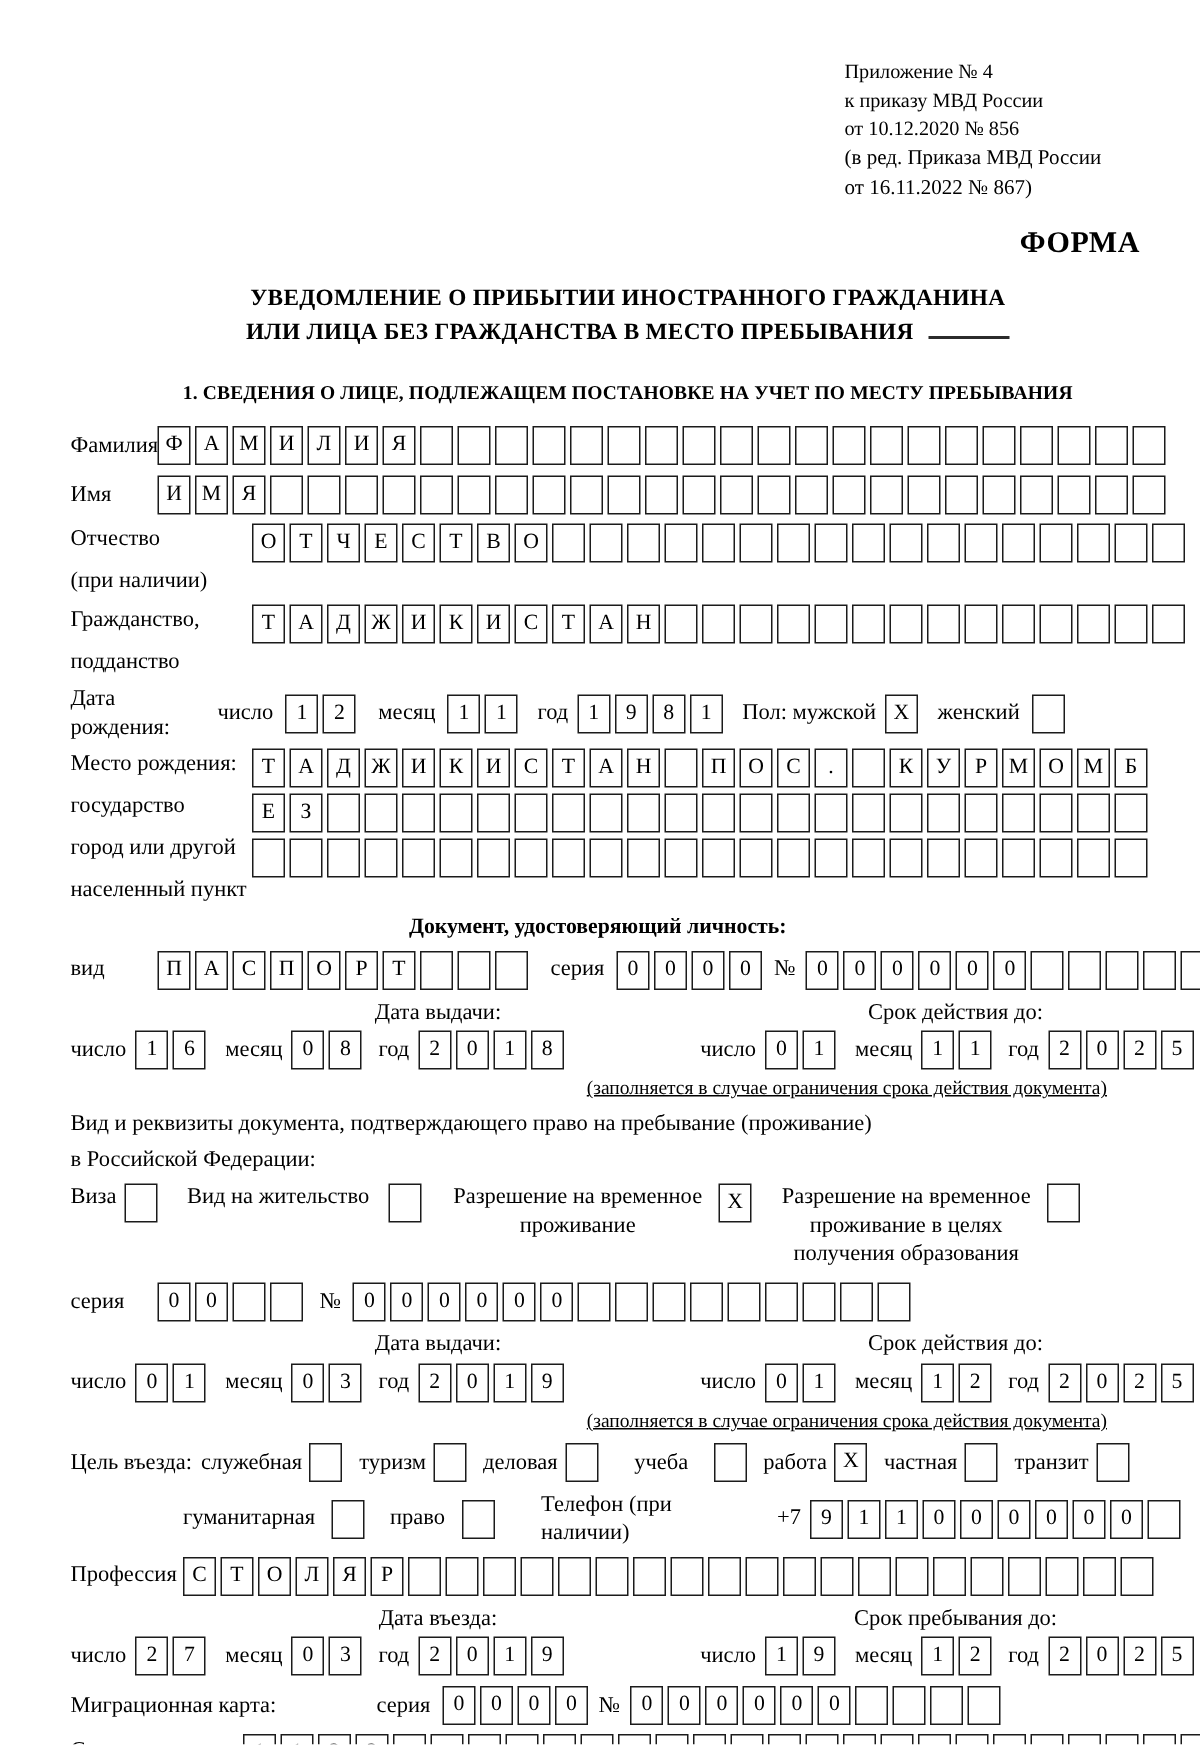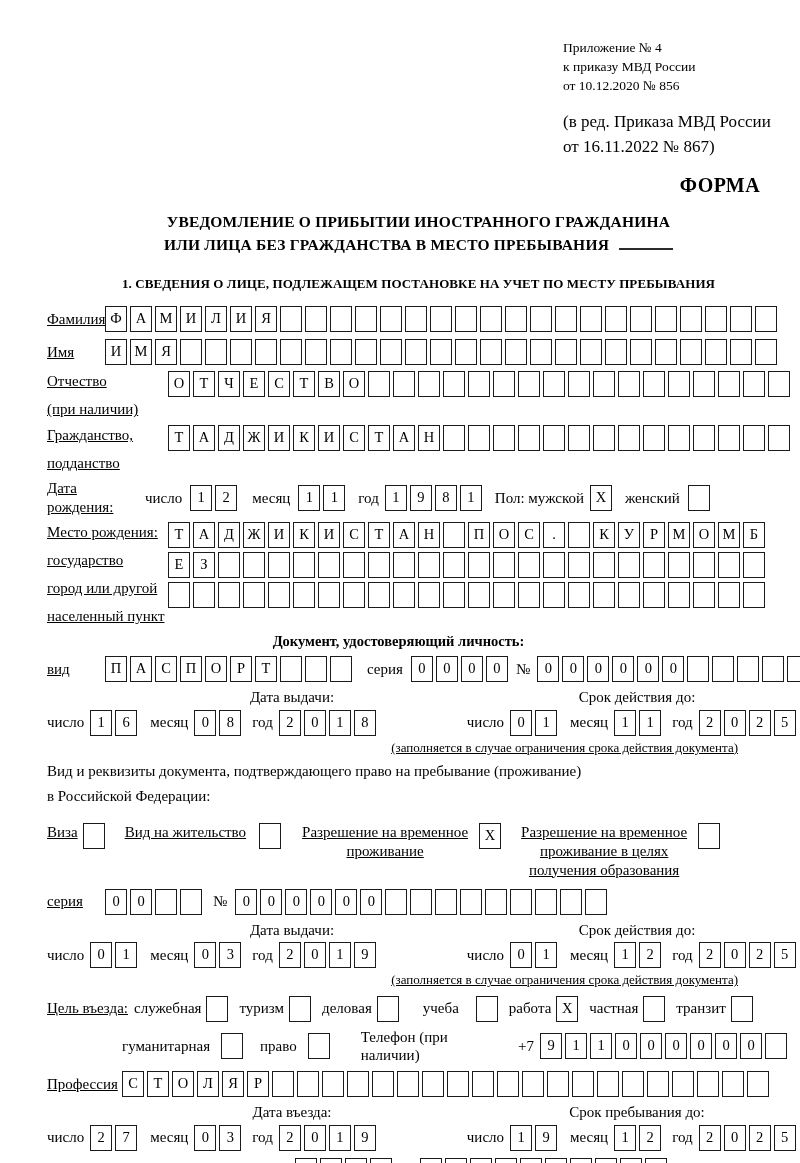--- a/index.html
+++ b/index.html
@@ -4,51 +4,51 @@
 <style>
   html,body{margin:0;padding:0;background:#fff;}
   .page{
     width:800px;height:1163px;box-sizing:border-box;
     padding:38px 10px 16px 47px;position:relative;overflow:hidden;
     background:#ffffff;color:#000;
     font-family:"Liberation Serif","DejaVu Serif",serif;
     font-size:15px;line-height:1.25;
   }
   .hdr{margin-left:516px;font-size:13.5px;line-height:1.42;}
-  .hdr .ed{margin-top:15px;font-size:17px;}
+  .hdr .ed{margin-top:1px;font-size:14px;}
   .forma{text-align:right;padding-right:30px;font-weight:bold;font-size:20px;margin-top:14px;letter-spacing:.4px;}
   .title{text-align:center;font-weight:bold;font-size:15.5px;margin-top:12px;line-height:1.5;letter-spacing:.2px;}
   .blank-line{display:inline-block;width:54px;border-bottom:2px solid #2b2b2b;height:.9em;margin-left:10px;}
   .sec-heading{text-align:center;font-weight:bold;font-size:13px;margin-top:20px;margin-bottom:13px;letter-spacing:.1px;}
   .cell{
     display:inline-block;width:22px;height:26px;line-height:23px;box-sizing:border-box;
     border:1.6px solid #1b1b1b;margin-right:3px;text-align:center;
     font-size:14.5px;vertical-align:middle;background:#fff;
   }
   .cells{white-space:nowrap;display:inline-block;}
   .frow{display:flex;align-items:center;margin-bottom:5px;min-height:28px;}
   .frow-top{display:flex;align-items:flex-start;margin-bottom:5px;}
-  .lab{flex-shrink:0;text-decoration:underline;}
+  .lab{flex-shrink:0;}
   .w58{width:58px;}
   .w75{width:75px;}
   .w121{width:121px;line-height:21px;}
   .w95{width:95px;line-height:22px;}
   .w168{width:168px;}
   .cellrow{margin-bottom:4px;white-space:nowrap;}
   .mid-head{text-align:center;font-weight:bold;font-size:14.5px;margin:4px 40px 5px 0;}
   .dh{display:flex;font-size:15px;margin-bottom:2px;}
   .dh .a{margin-left:160px;width:170px;text-align:center;}
   .dh .b{margin-left:155px;width:210px;text-align:center;}
   .dgroup{white-space:nowrap;display:flex;align-items:center;}
   .dgroup .dl{margin-right:6px;}
   .dgroup .ml{margin:0 6px 0 10px;}
   .dgroup .yl{margin:0 6px 0 8px;}
   .note-r{text-align:right;padding-right:52px;font-size:13px;margin-top:-2px;margin-bottom:6px;text-decoration:underline;}
   .plain{margin-bottom:6px;}
-  .opts{margin-top:17px;margin-bottom:4px;text-decoration:underline;}
+  .opts{margin-top:6px;margin-bottom:4px;}
   .opt{display:flex;align-items:flex-start;}
   .opt .ol{display:inline-block;}
   .opt .ol.center{text-align:center;line-height:19px;}
   .pair{display:flex;align-items:center;white-space:nowrap;}
   .pair .pl{margin-right:5px;}
 </style>
 </head>
 <body>
 
 <div class="page">

